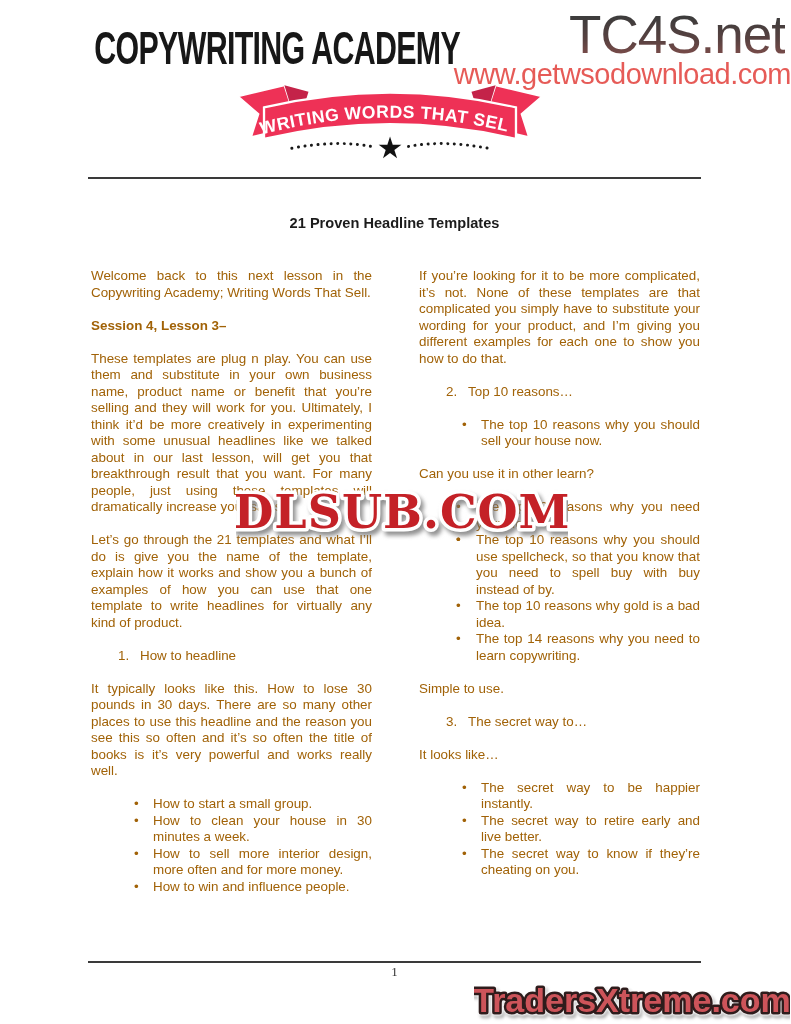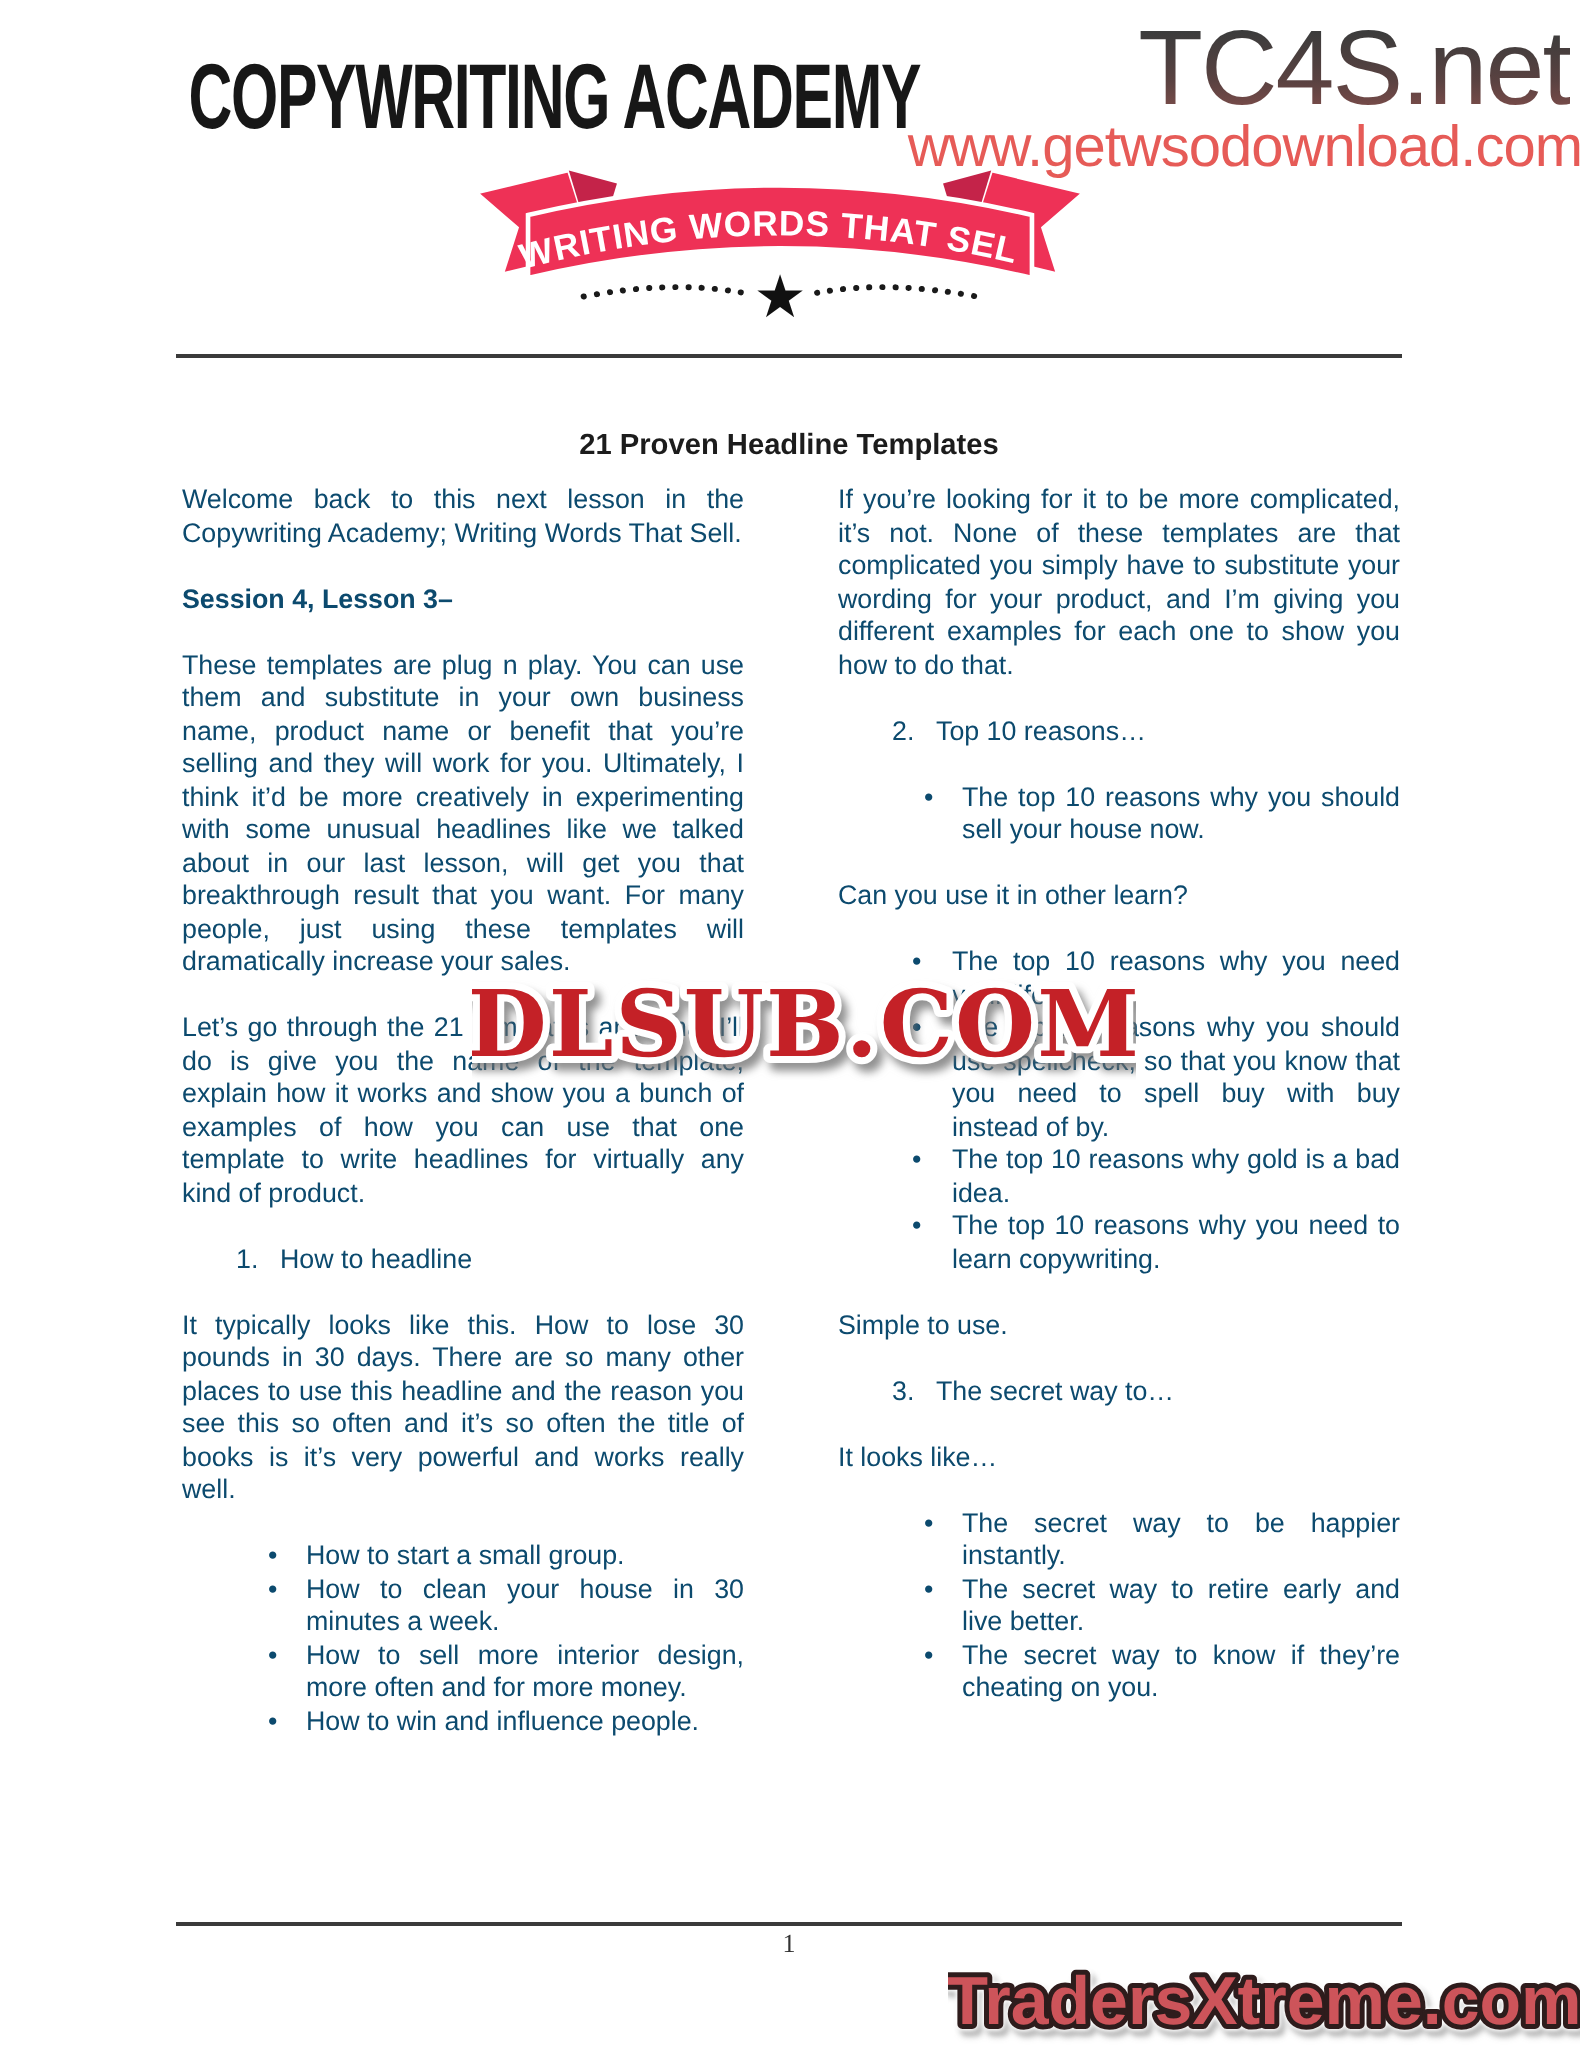--- a/index.html
+++ b/index.html
@@ -24,22 +24,22 @@
   
   .rule{position:absolute;left:88px;width:613px;height:2px;background:#3a3a3a;}
   .rule-top{top:177px;}
   .rule-bottom{top:961px;height:1.5px;}
   .doc-title{position:absolute;top:215px;left:88px;width:613px;text-align:center;
              font-size:14.6px;font-weight:bold;color:#1c1c1c;}
   .page-num{position:absolute;top:964px;left:88px;width:613px;text-align:center;
             font-size:13px;font-family:"Liberation Serif", serif;color:#333;}
 
   
-  .col{position:absolute;top:242px;width:281px;font-size:13.4px;line-height:16.5px;
-       color:#0c4a6e;}
+  .col{position:absolute;top:268px;width:281px;font-size:13.4px;line-height:16.5px;
+       color:#a16207;}
   .col-left{left:91px;}
   .col-right{left:419px;}
   .blk{margin:0 0 16.5px 0;}
   .para{text-align:justify;}
   .b-h{font-weight:bold;}
   .num-item{position:relative;padding-left:49px;}
   .num-item .num{position:absolute;left:27px;}
   .bullet-item{position:relative;padding-left:57px;text-align:justify;}
   .bullet-item .dot{position:absolute;left:37px;}
   .bullets-deep .bullet-item{padding-left:62px;}
@@ -99,21 +99,21 @@
       <div class="blk num-item"><span class="num">2.</span><span class="num-text">Top 10 reasons…</span></div>
       <div class="blk bullets-deep">
         <div class="bullet-item"><span class="dot">•</span><span class="bullet-text">The top 10 reasons why you should sell your house now.</span></div>
       </div>
       <div class="blk para">Can you use it in other learn?</div>
       <div class="blk">
         <div class="bullet-item"><span class="dot">•</span><span class="bullet-text">The top 10 reasons why you need your life.</span></div>
         <div class="bullet-item"><span class="dot">•</span></div>
         <div class="bullet-item"><span class="dot">•</span><span class="bullet-text">The top 10 reasons why you should use spellcheck, so that you know that you need to spell buy with buy instead of by.</span></div>
         <div class="bullet-item"><span class="dot">•</span><span class="bullet-text">The top 10 reasons why gold is a bad idea.</span></div>
-        <div class="bullet-item"><span class="dot">•</span><span class="bullet-text">The top 10 reasons why you need to learn copywriting.</span></div>
+        <div class="bullet-item"><span class="dot">•</span><span class="bullet-text">The top 14 reasons why you need to learn copywriting.</span></div>
       </div>
       <div class="blk para">Simple to use.</div>
       <div class="blk num-item"><span class="num">3.</span><span class="num-text">The secret way to…</span></div>
       <div class="blk para">It looks like…</div>
       <div class="blk bullets-deep">
         <div class="bullet-item"><span class="dot">•</span><span class="bullet-text">The secret way to be happier instantly.</span></div>
         <div class="bullet-item"><span class="dot">•</span><span class="bullet-text">The secret way to retire early and live better.</span></div>
         <div class="bullet-item"><span class="dot">•</span><span class="bullet-text">The secret way to know if they’re cheating on you.</span></div>
       </div>
     </div>

